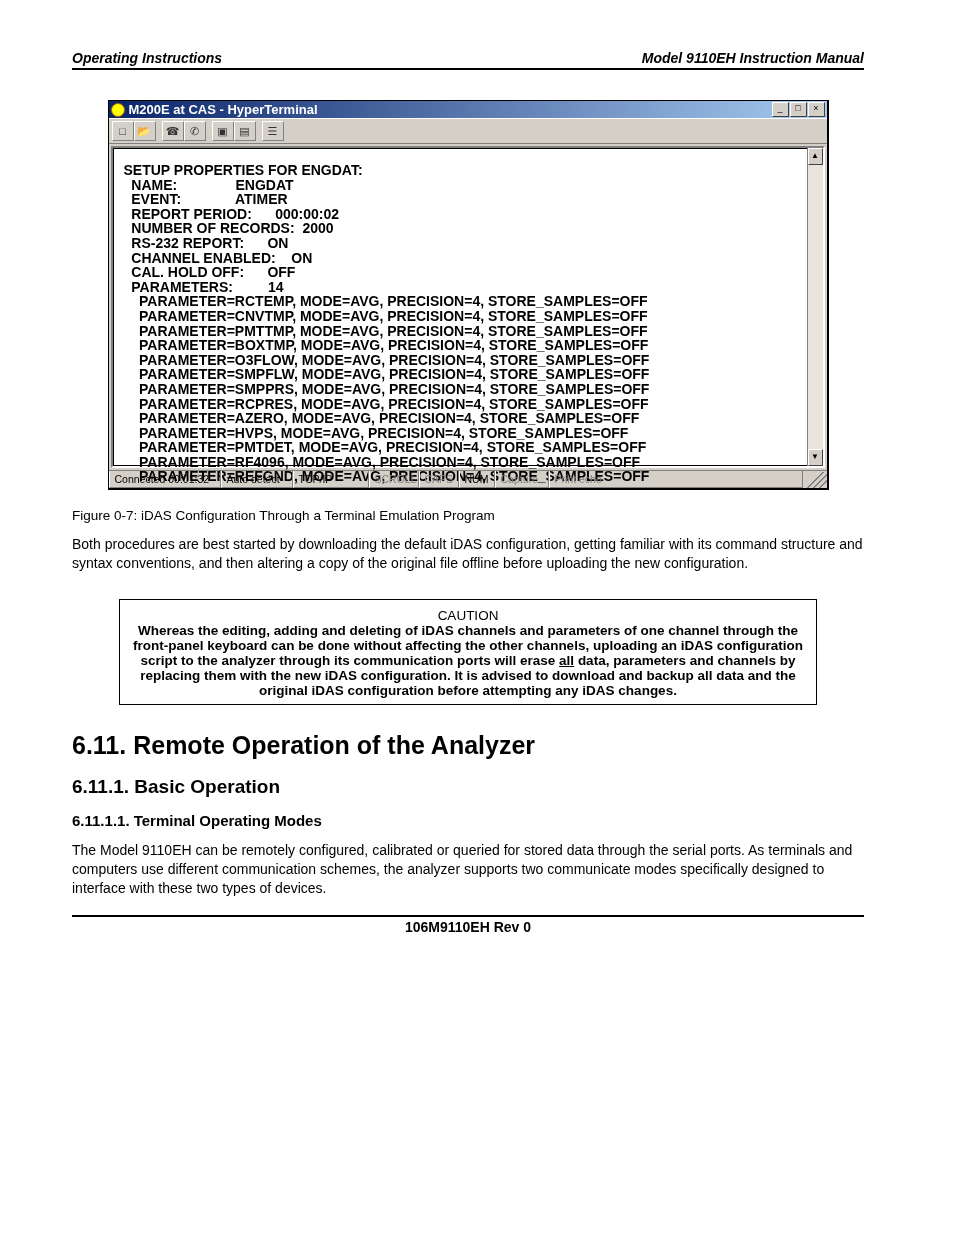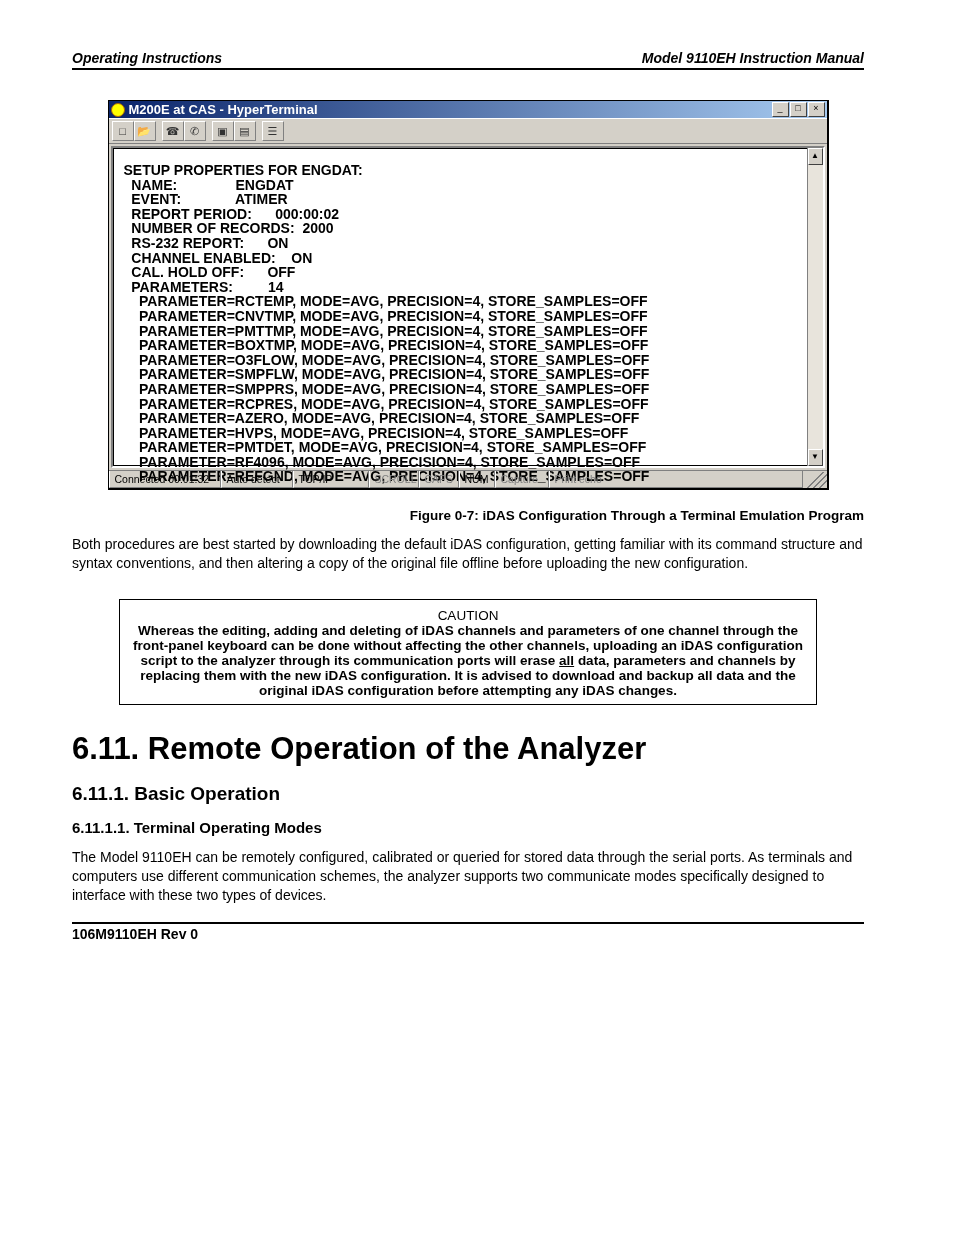--- a/index.html
+++ b/index.html
@@ -143,47 +143,47 @@
     color:#000;
   }
   .stcell.off { color:#808080; }
   .ht-status .grip {
     width: 14px;
     background: linear-gradient(135deg, transparent 50%, #808080 50%, #808080 55%, transparent 55%, transparent 65%, #808080 65%, #808080 70%, transparent 70%, transparent 80%, #808080 80%, #808080 85%, transparent 85%);
     border:0;
   }
   
   .fig-cap {
-    text-align: right;
-    font-weight: bold;
+    text-align: left;
+    font-weight: normal;
     font-size: 13.5px;
     margin: 18px 0 12px;
   }
   p.body {
     font-size: 14px;
     line-height: 1.35;
     margin: 10px 0 26px;
   }
   .caution {
     border: 1.5px solid #000;
     padding: 8px 8px 6px;
     width: 680px;
     margin: 0 auto 26px;
     text-align: center;
     font-size: 13.5px;
   }
   .caution .ct { font-weight: normal; }
   .caution .cb { font-weight: bold; }
   .caution .ub { text-decoration: underline; }
-  h2 { font-size: 31px; margin: 8px 0 16px; }
+  h2 { font-size: 25px; margin: 8px 0 16px; }
   h3 { font-size: 19px; margin: 8px 0 14px; }
   h4 { font-size: 15px; margin: 8px 0 12px; }
   .ftr {
     display: flex;
-    justify-content: flex-start;
+    justify-content: center;
     font-weight: bold;
     font-size: 14px;
     border-top: 2px solid #000;
     padding-top: 2px;
     margin-top: 12px;
   }
 </style>
 </head>
 <body>
 

